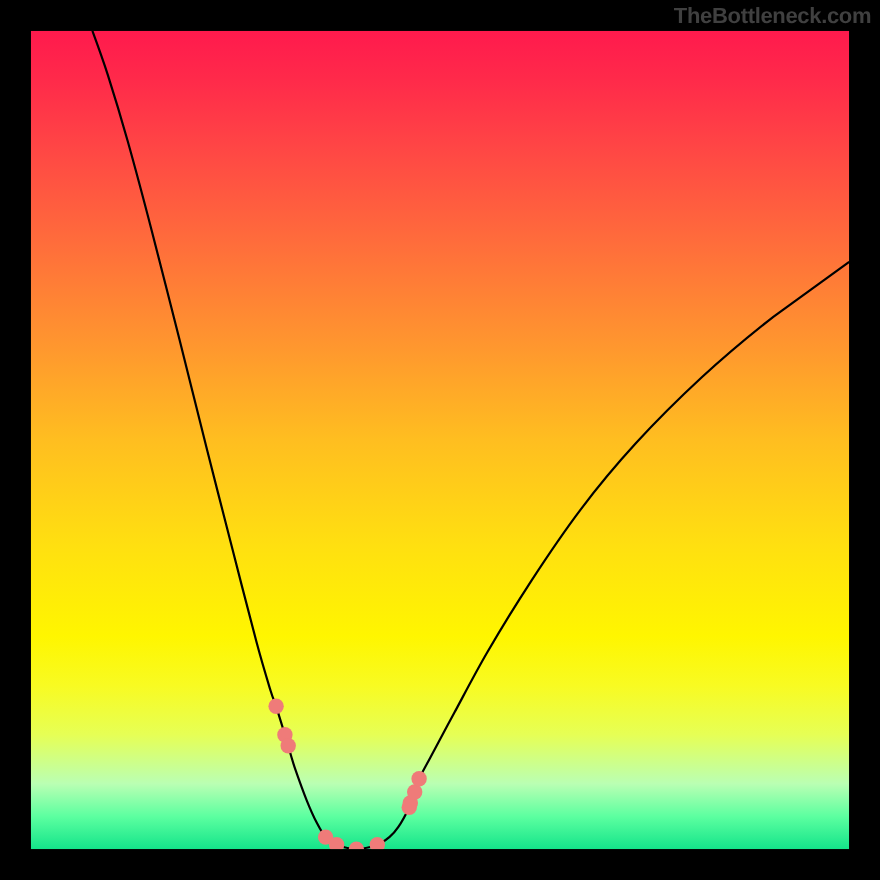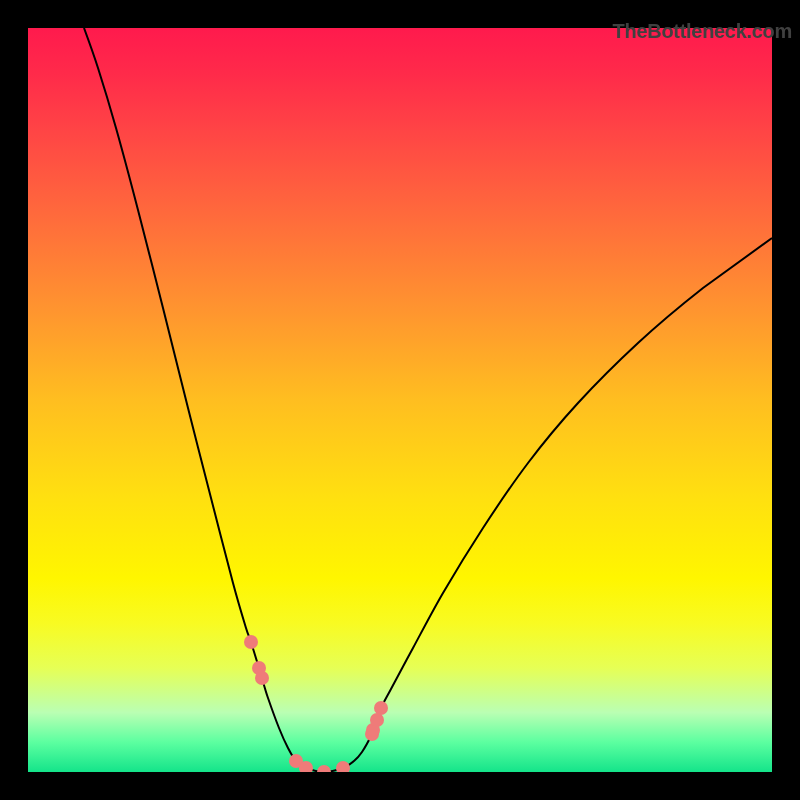--- a/index.html
+++ b/index.html
@@ -38,21 +38,21 @@
       #fff600 74%,
       #f8fb22 80%,
       #e6ff55 86%,
       #baffb3 92%,
       #5cffa0 96%,
       #14e48a 100%
     );
   }
   .watermark {
     position: absolute;
-    top: 20px;
+    top: 4px;
     right: 8px;
     font-family: Arial, Helvetica, sans-serif;
     font-size: 20px;
     font-weight: 600;
     color: #404040;
     letter-spacing: -0.3px;
     user-select: none;
   }
   svg.curve {
     position: absolute;

